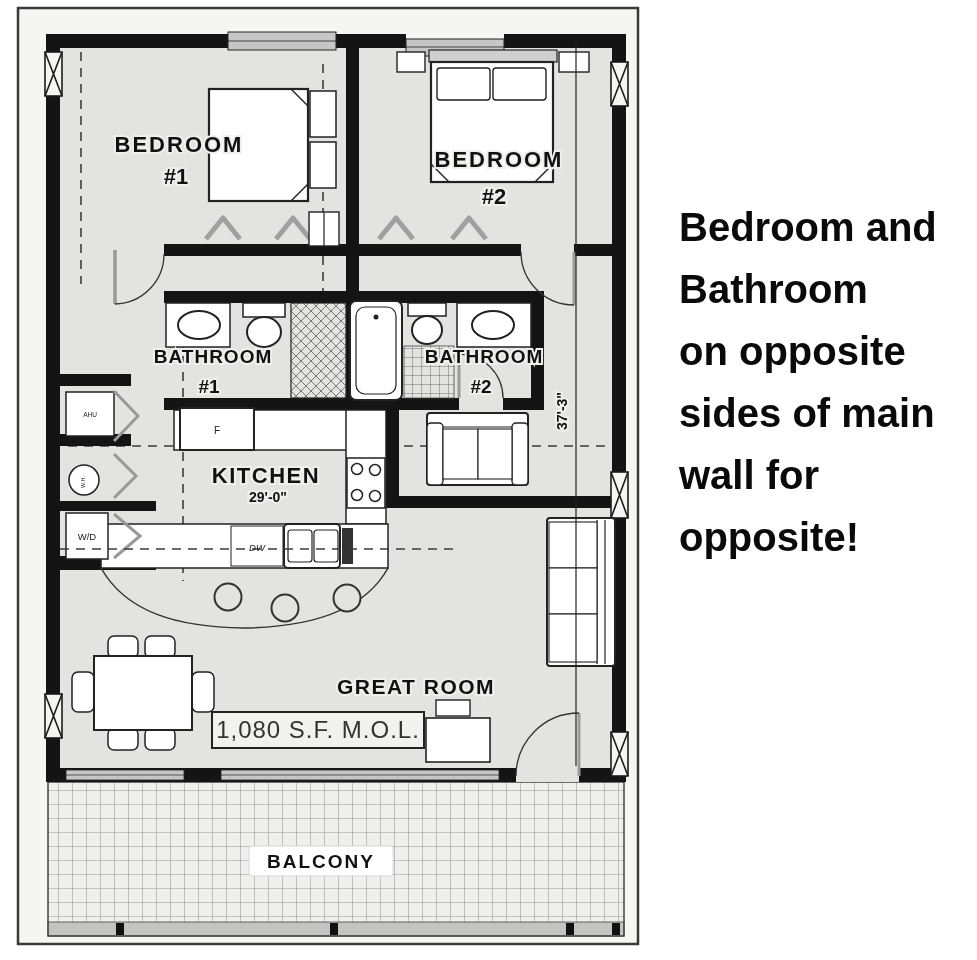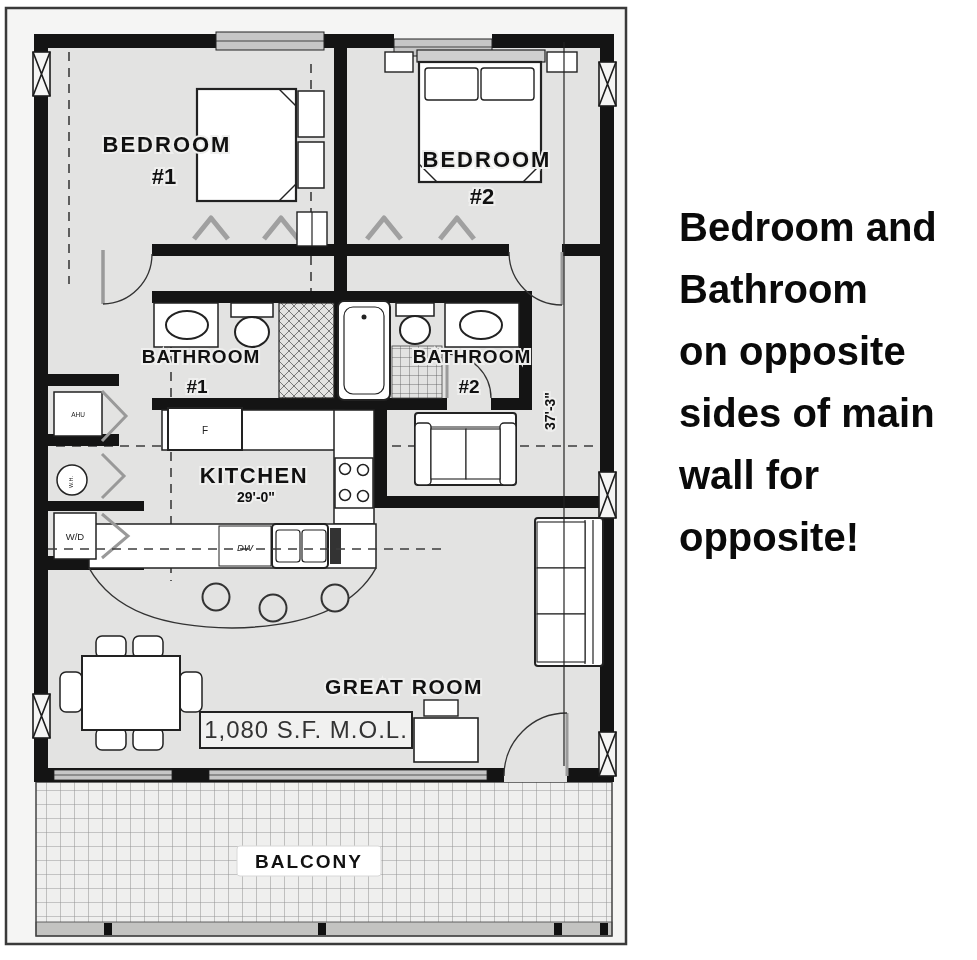--- a/index.html
+++ b/index.html
@@ -1,18 +1,18 @@
 <!DOCTYPE html>
 <html><head>
 <meta charset="utf-8">
 <style>
   html,body{margin:0;padding:0;background:#ffffff;}
   .page{position:relative;width:977px;height:960px;background:#ffffff;overflow:hidden;
         font-family:"Liberation Sans",sans-serif;}
-  .plan-wrap{position:absolute;left:4px;top:6px;width:632px;height:942px;}
+  .plan-wrap{position:absolute;left:16px;top:6px;width:632px;height:942px;}
   .plan-wrap svg{display:block;width:632px;height:942px;}
   .annotation{position:absolute;left:679px;top:196px;width:326px;color:#0a0a0a;
               font-weight:bold;font-size:40px;line-height:62px;letter-spacing:0px;
               font-family:"Liberation Sans",sans-serif;white-space:nowrap;}
   .annotation div{height:62px;}
   text{font-family:"Liberation Sans",sans-serif;}
 </style>
 </head>
 <body>
 

